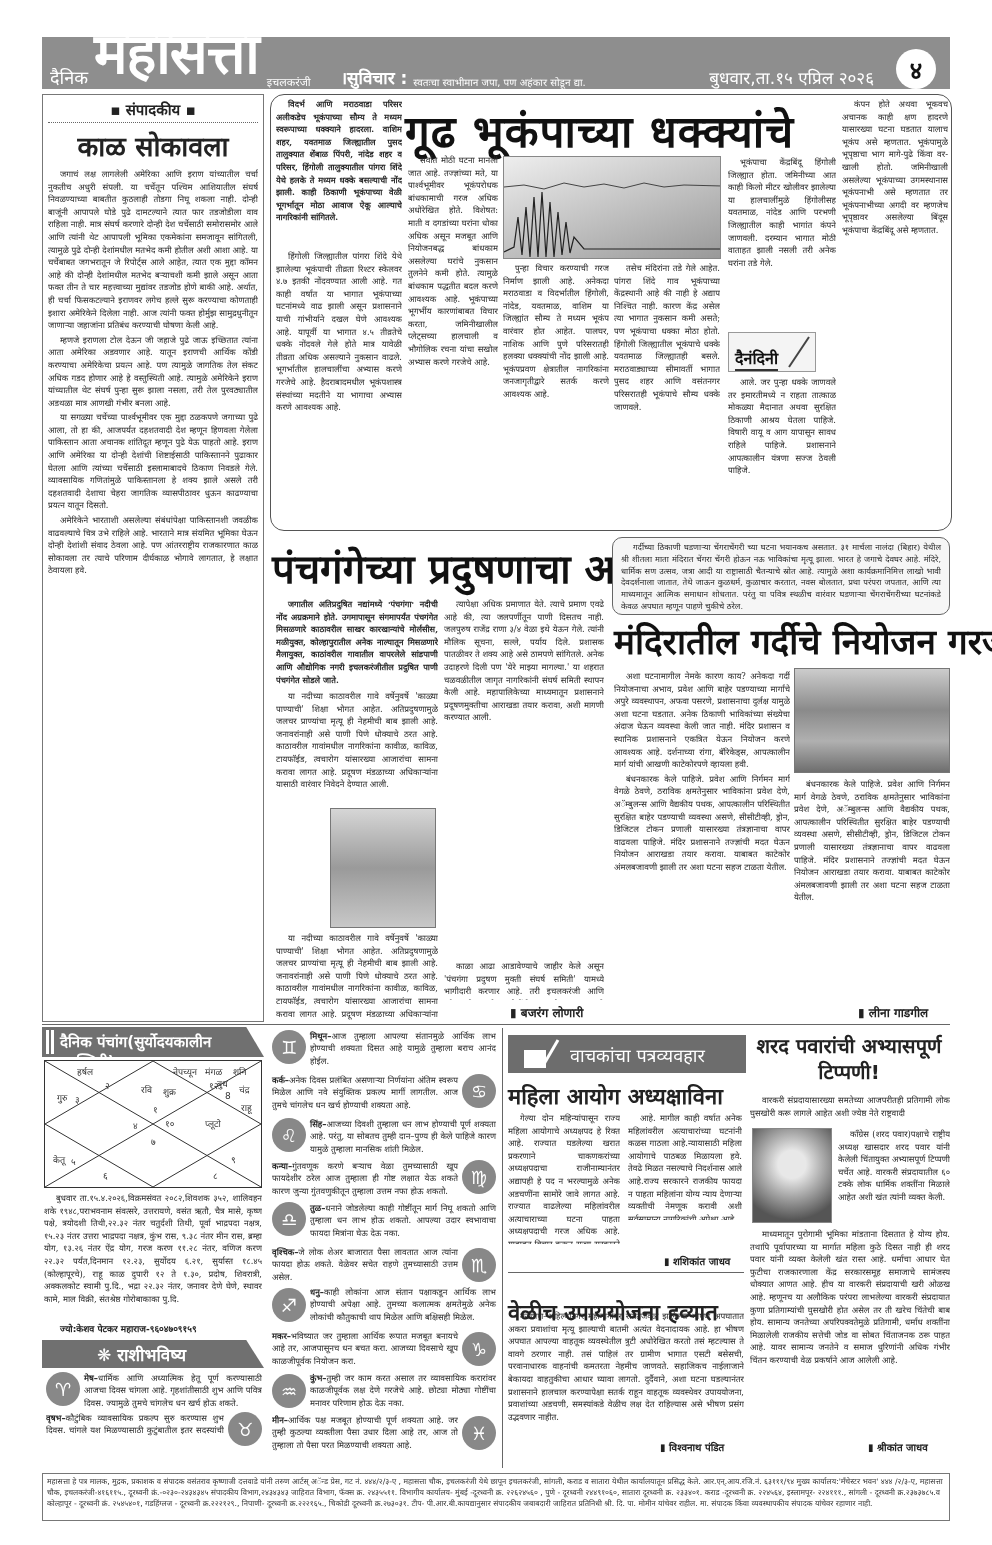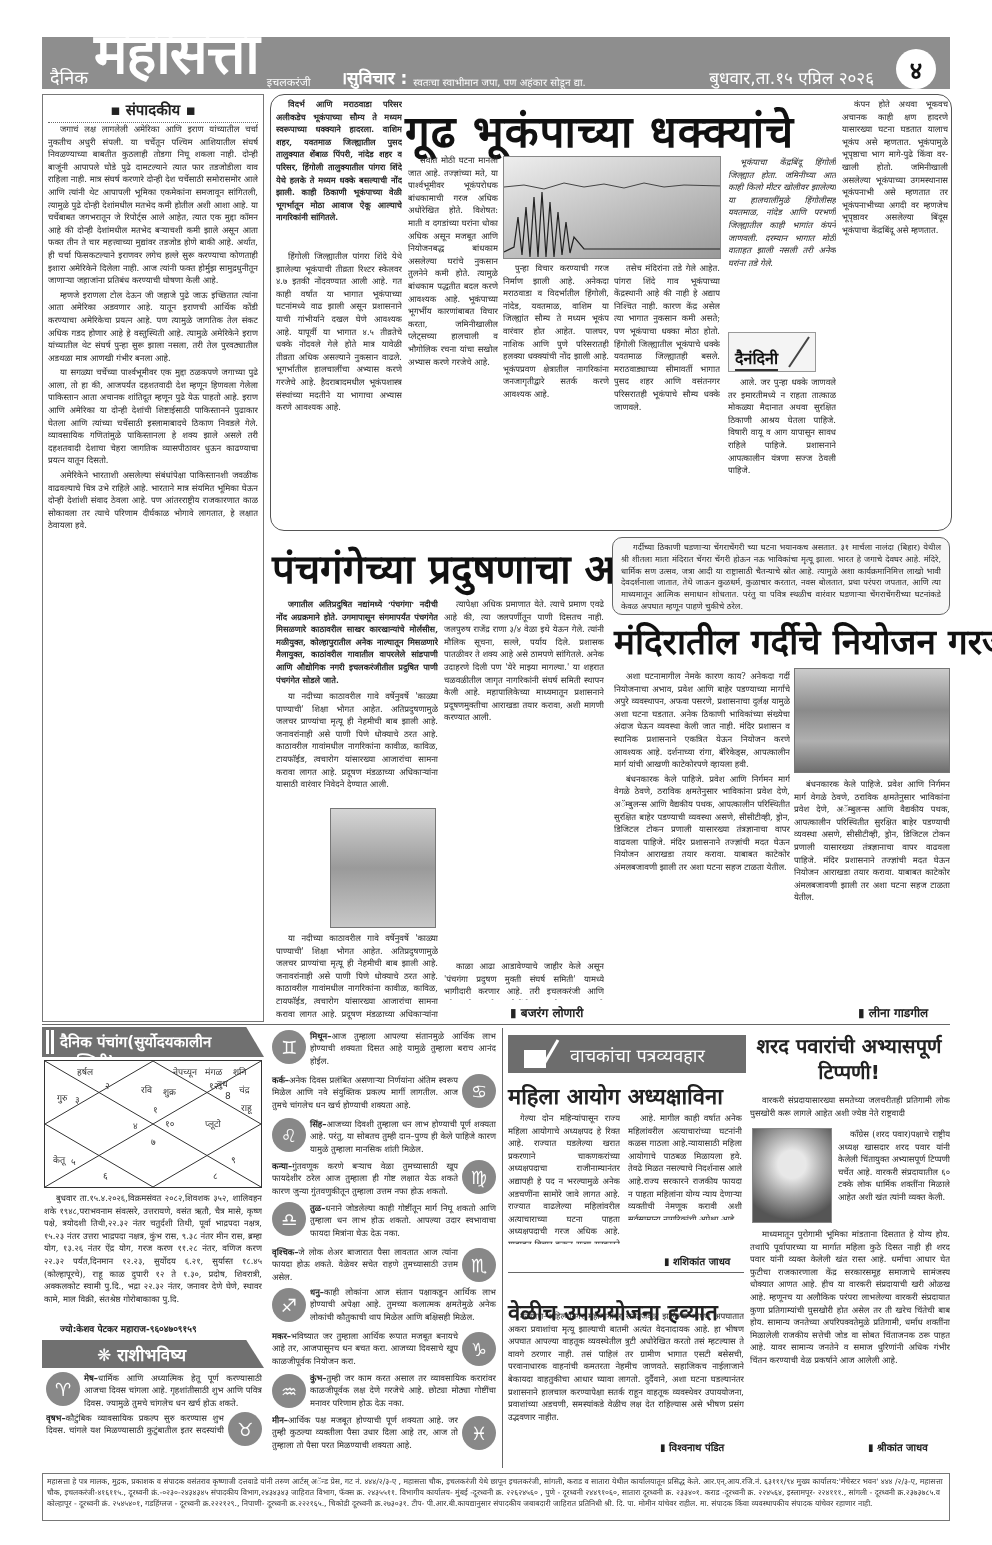--- a/index.html
+++ b/index.html
@@ -60,20 +60,21 @@
   <span class="mh-name">महासत्ता</span>
   <span class="mh-city">इचलकरंजी</span>
   <span class="mh-thought-label">।सुविचार :</span>
   <span class="mh-thought">स्वतःचा स्वाभीमान जपा, पण अहंकार सोडून द्या.</span>
   <span class="mh-date">बुधवार,ता.१५ एप्रिल २०२६</span>
   <span class="mh-page">४</span>
 </div>
 
 <div class="abs editorial">
   <div class="ed-kicker">▪ संपादकीय ▪</div>
+  <div class="ed-title">काळ सोकावला</div>
   <div class="txt" style="height:840px;">
     <p>जगाचं लक्ष लागलेली अमेरिका आणि इराण यांच्यातील चर्चा नुकतीच अधुरी संपली. या चर्चेतून पश्चिम आशियातील संघर्ष निवळण्याच्या बाबतीत कुठलाही तोडगा निघू शकला नाही. दोन्ही बाजूंनी आपापले घोडे पुढे दामटल्याने त्यात फार तडजोडीला वाव राहिला नाही. मात्र संघर्ष करणारे दोन्ही देश चर्चेसाठी समोरासमोर आले आणि त्यांनी थेट आपापली भूमिका एकमेकांना समजावून सांगितली, त्यामुळे पुढे दोन्ही देशांमधील मतभेद कमी होतील अशी आशा आहे. या चर्चेबाबत जगभरातून जे रिपोर्ट्स आले आहेत, त्यात एक मुद्दा कॉमन आहे की दोन्ही देशांमधील मतभेद बऱ्याचशी कमी झाले असून आता फक्त तीन ते चार महत्त्वाच्या मुद्यांवर तडजोड होणे बाकी आहे. अर्थात, ही चर्चा फिसकटल्याने इराणवर लगेच हल्ले सुरू करण्याचा कोणताही इशारा अमेरिकेने दिलेला नाही. आज त्यांनी फक्त होर्मुझ सामुद्रधुनीतून जाणाऱ्या जहाजांना प्रतिबंध करण्याची घोषणा केली आहे.</p>
     <p>म्हणजे इराणला टोल देऊन जी जहाजे पुढे जाऊ इच्छितात त्यांना आता अमेरिका अडवणार आहे. यातून इराणची आर्थिक कोंडी करण्याचा अमेरिकेचा प्रयत्न आहे. पण त्यामुळे जागतिक तेल संकट अधिक गडद होणार आहे हे वस्तुस्थिती आहे. त्यामुळे अमेरिकेने इराण यांच्यातील थेट संघर्ष पुन्हा सुरू झाला नसला, तरी तेल पुरवठ्यातील अडथळा मात्र आणखी गंभीर बनला आहे.</p>
     <p>या सगळ्या चर्चेच्या पार्श्वभूमीवर एक मुद्दा ठळकपणे जगाच्या पुढे आला, तो हा की, आजपर्यंत दहशतवादी देश म्हणून हिणवला गेलेला पाकिस्तान आता अचानक शांतिदूत म्हणून पुढे येऊ पाहतो आहे. इराण आणि अमेरिका या दोन्ही देशांची शिष्टाईसाठी पाकिस्तानने पुढाकार घेतला आणि त्यांच्या चर्चेसाठी इस्लामाबादचे ठिकाण निवडले गेले. व्यावसायिक गणितांमुळे पाकिस्तानला हे शक्य झाले असले तरी दहशतवादी देशाचा चेहरा जागतिक व्यासपीठावर धुऊन काढण्याचा प्रयत्न यातून दिसतो.</p>
     <p>अमेरिकेने भारताशी असलेल्या संबंधांपेक्षा पाकिस्तानशी जवळीक वाढवल्याचे चित्र उभे राहिले आहे. भारताने मात्र संयमित भूमिका घेऊन दोन्ही देशांशी संवाद ठेवला आहे. पण आंतरराष्ट्रीय राजकारणात काळ सोकावला तर त्याचे परिणाम दीर्घकाळ भोगावे लागतात, हे लक्षात ठेवायला हवे.</p>
   </div>
 </div>
 
 <div class="abs quake"></div>
 <div class="abs quake-title">गूढ भूकंपाच्या धक्क्यांचे</div>
@@ -91,21 +92,21 @@
     <polyline fill="none" stroke="#444" stroke-width="1" points="0,30 20,28 40,32 60,26 80,30 100,27 120,31 140,26 160,30 180,28 218,29"></polyline>
     <polyline fill="none" stroke="#222" stroke-width="1.2" points="0,95 10,90 14,60 18,98 22,50 26,100 30,40 34,100 38,35 42,100 46,45 50,100 54,55 58,98 62,65 66,96 70,80 80,92 218,92"></polyline>
   </svg>
 </div>
 <div class="abs txt" style="left:503px;top:262px;width:106px;height:266px;">
   <p>पुन्हा विचार करण्याची गरज निर्माण झाली आहे. अनेकदा मराठवाडा व विदर्भातील हिंगोली, नांदेड, यवतमाळ, वाशिम या जिल्ह्यांत सौम्य ते मध्यम भूकंप वारंवार होत आहेत. पालघर, नाशिक आणि पुणे परिसरातही हलक्या धक्क्यांची नोंद झाली आहे. भूकंपप्रवण क्षेत्रातील नागरिकांना जनजागृतीद्वारे सतर्क करणे आवश्यक आहे.</p>
 </div>
 <div class="abs txt" style="left:614px;top:262px;width:106px;height:266px;">
   <p>तसेच मंदिरांना तडे गेले आहेत. पांगरा शिंदे गाव भूकंपाच्या केंद्रस्थानी आहे की नाही हे अद्याप निश्चित नाही. कारण केंद्र असेल त्या भागात नुकसान कमी असते; पण भूकंपाचा धक्का मोठा होतो. हिंगोली जिल्ह्यातील भूकंपाचे धक्के यवतमाळ जिल्ह्यातही बसले. मराठवाड्याच्या सीमावर्ती भागात पुसद शहर आणि वसंतनगर परिसरातही भूकंपाचे सौम्य धक्के जाणवले.</p>
 </div>
-<div class="abs txt" style="left:728px;top:156px;width:108px;height:172px;font-style:italic;">
+<div class="abs txt" style="left:728px;top:156px;width:108px;height:172px;">
   <p>भूकंपाचा केंद्रबिंदू हिंगोली जिल्ह्यात होता. जमिनीच्या आत काही किलो मीटर खोलीवर झालेल्या या हालचालींमुळे हिंगोलीसह यवतमाळ, नांदेड आणि परभणी जिल्ह्यातील काही भागांत कंपने जाणवली. दरम्यान भागात मोठी वाताहत झाली नसली तरी अनेक घरांना तडे गेले.</p>
 </div>
 <div class="abs diary">
   <span>दैनंदिनी</span>
   <svg style="position:absolute;right:4px;top:2px" width="28" height="36" viewBox="0 0 28 36">
       <line x1="26" y1="2" x2="6" y2="32" stroke="#444" stroke-width="2"></line>
     </svg>
 </div>
 <div class="abs txt" style="left:728px;top:376px;width:108px;height:152px;">
   <p>आले. जर पुन्हा धक्के जाणवले तर इमारतीमध्ये न राहता तात्काळ मोकळ्या मैदानात अथवा सुरक्षित ठिकाणी आश्रय घेतला पाहिजे. विषारी वायू व आग यापासून सावध राहिले पाहिजे. प्रशासनाने आपत्कालीन यंत्रणा सज्ज ठेवली पाहिजे.</p>
@@ -243,21 +244,21 @@
 <div class="abs byline" style="left:664px;top:1254px;font-size:10px;">▮ शशिकांत जाधव</div>
 <div class="rule" style="left:508px;top:1272px;width:236px;height:1px;"></div>
 <div class="abs velich-title">वेळीच उपाययोजना हव्यात</div>
 <div class="abs txt" style="left:508px;top:1310px;width:236px;height:124px;">
   <p>कल्याण–अहिल्यानगर महामार्गावर रायतेजवळ झालेल्या भीषण अपघातात अकरा प्रवाशांचा मृत्यू झाल्याची बातमी अत्यंत वेदनादायक आहे. हा भीषण अपघात आपल्या वाहतूक व्यवस्थेतील त्रुटी अधोरेखित करतो तसं म्हटल्यास ते वावगे ठरणार नाही. तसं पाहिलं तर ग्रामीण भागात एसटी बसेसची, परवानाधारक वाहनांची कमतरता नेहमीच जाणवते. सहाजिकच नाईलाजाने बेकायदा वाहतुकीचा आधार घ्यावा लागतो. दुर्दैवाने, अशा घटना घडल्यानंतर प्रशासनाने हालचाल करण्यापेक्षा सतर्क राहून वाहतूक व्यवस्थेवर उपाययोजना, प्रवाशांच्या अडचणी, समस्यांकडे वेळीच लक्ष देत राहिल्यास असे भीषण प्रसंग उद्भवणार नाहीत.</p>
 </div>
 <div class="abs byline" style="left:660px;top:1440px;font-size:10px;">▮ विश्वनाथ पंडित</div>
 
 <div class="abs pawar-title">शरद पवारांची अभ्यासपूर्ण टिप्पणी!</div>
 <div class="abs txt" style="left:750px;top:1094px;width:200px;height:32px;">
-  <p>वारकरी संप्रदायासारख्या समतेच्या जलचरीतही प्रतिगामी लोक घुसखोरी करू लागले आहेत अशी ज्येष्ठ नेते राष्ट्रवादी</p>
+  <p>वारकरी संप्रदायासारख्या समतेच्या आजपरीतही प्रतिगामी लोक घुसखोरी करू लागले आहेत अशी ज्येष्ठ नेते राष्ट्रवादी</p>
 </div>
 <div class="abs pawar-photo"></div>
 <div class="abs txt" style="left:838px;top:1128px;width:112px;height:96px;">
   <p>काँग्रेस (शरद पवार)पक्षाचे राष्ट्रीय अध्यक्ष खासदार शरद पवार यांनी केलेली चिंतायुक्त अभ्यासपूर्ण टिप्पणी चर्चेत आहे. वारकरी संप्रदायातील ६० टक्के लोक धार्मिक शक्तींना मिळाले आहेत अशी खंत त्यांनी व्यक्त केली.</p>
 </div>
 <div class="abs txt" style="left:750px;top:1228px;width:200px;height:210px;">
   <p>माध्यमातून पुरोगामी भूमिका मांडताना दिसतात हे योग्य होय. तथापि पूर्वापारच्या या मार्गात महिला कुठे दिसत नाही ही शरद पवार यांनी व्यक्त केलेली खंत रास्त आहे. धर्माचा आधार घेत फुटीचा राजकारणाला केंद्र सरकारसमूह समाजाचे सामंजस्य धोक्यात आणत आहे. हीच या वारकरी संप्रदायाची खरी ओळख आहे. म्हणूनच या अलौकिक परंपरा लाभलेल्या वारकरी संप्रदायात कुणा प्रतिगाम्यांची घुसखोरी होत असेल तर ती खरेच चिंतेची बाब होय. सामान्य जनतेच्या अपरिपक्वतेमुळे प्रतिगामी, धर्मांध शक्तींना मिळालेली राजकीय सत्तेची जोड वा सोबत चिंताजनक ठरू पाहत आहे. यावर सामान्य जनतेने व समाज धुरिणांनी अधिक गंभीर चिंतन करण्याची वेळ प्रकर्षाने आज आलेली आहे.</p>
 </div>
 <div class="abs byline" style="left:868px;top:1440px;font-size:10px;">▮ श्रीकांत जाधव</div>
 

